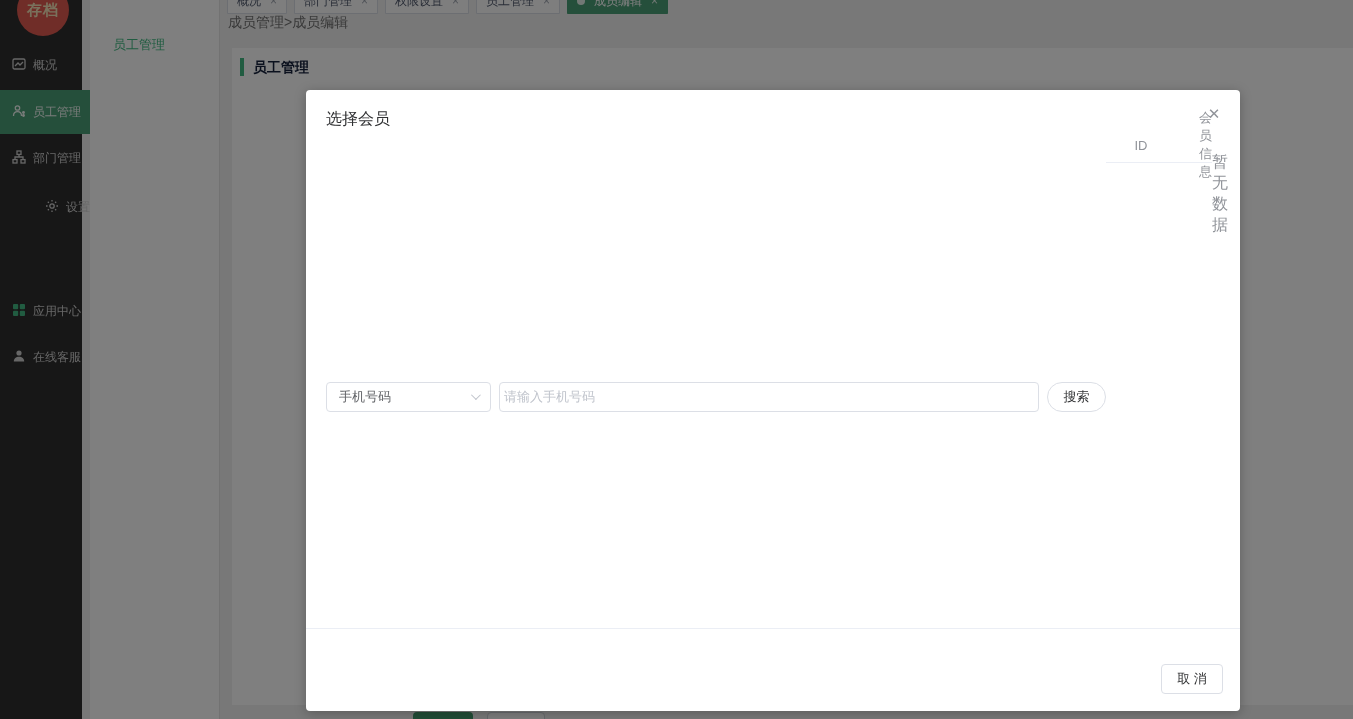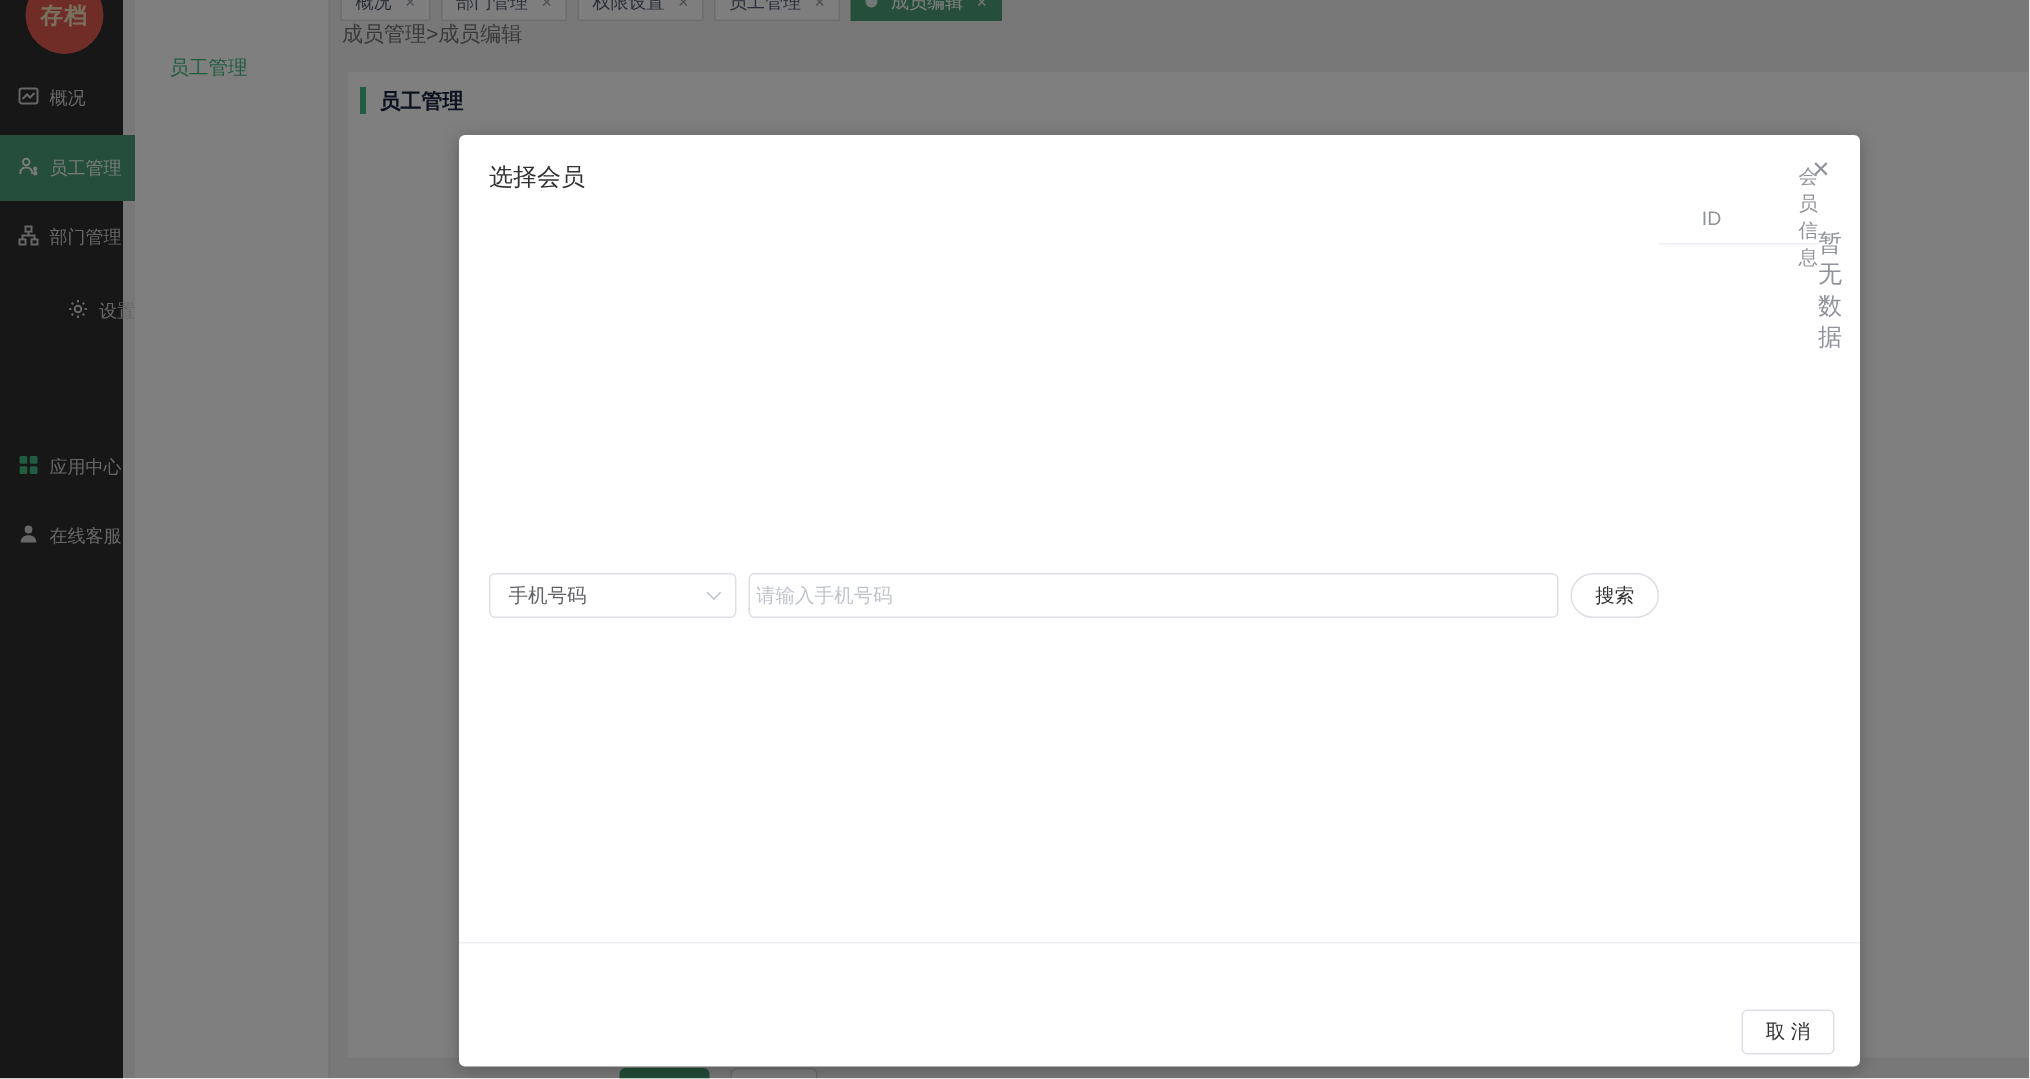--- a/index.html
+++ b/index.html
@@ -77,21 +77,21 @@
                 background:#fff; font-size:13px; color:#303133; font-weight:normal; cursor:pointer;
                 font-family:inherit; }
   .table-header { display:flex; align-items:center; height:35px; font-size:13px; color:#909399;
                   border-bottom:1px solid #ebeef5; }
   .th-id { width:70px; text-align:center; }
   .th-info { flex:1; padding-left:23px; }
   .th-action { width:280px; text-align:center; }
   .empty { margin-top:24px; text-align:center; font-size:16px; color:#909399; }
   .body-spacer { flex:1; }
   .modal-footer { height:83px; border-top:1px solid #ebeef5; display:flex; justify-content:flex-end;
-                  padding:35px 17px 0 0;align-items:center; }
+                  padding:35px 17px 0 0; }
   .cancel-btn { width:62px; height:30px; border:1px solid #dcdfe6; border-radius:4px; background:#fff;
                 color:#303133; font-size:13px; cursor:pointer; font-family:inherit; }
 </style>
 </head>
 <body>
 
 <div class="app">
 
   <div class="sidebar">
     <div class="logo">

